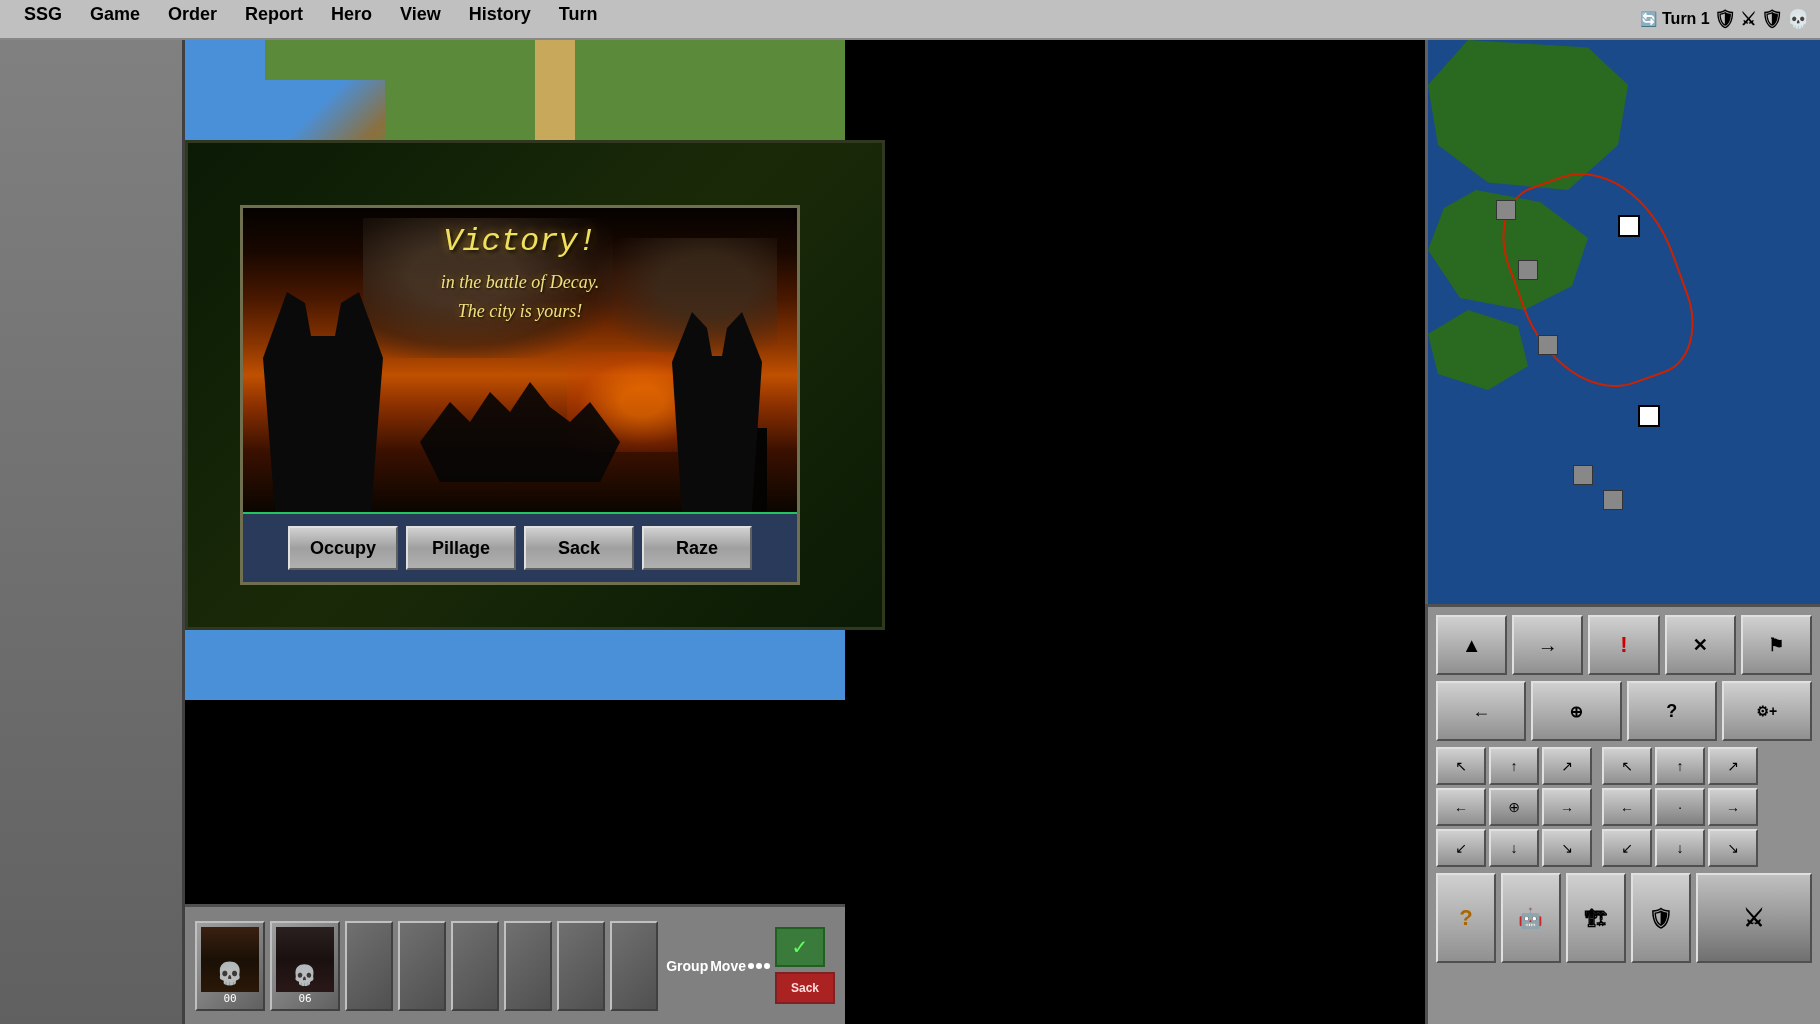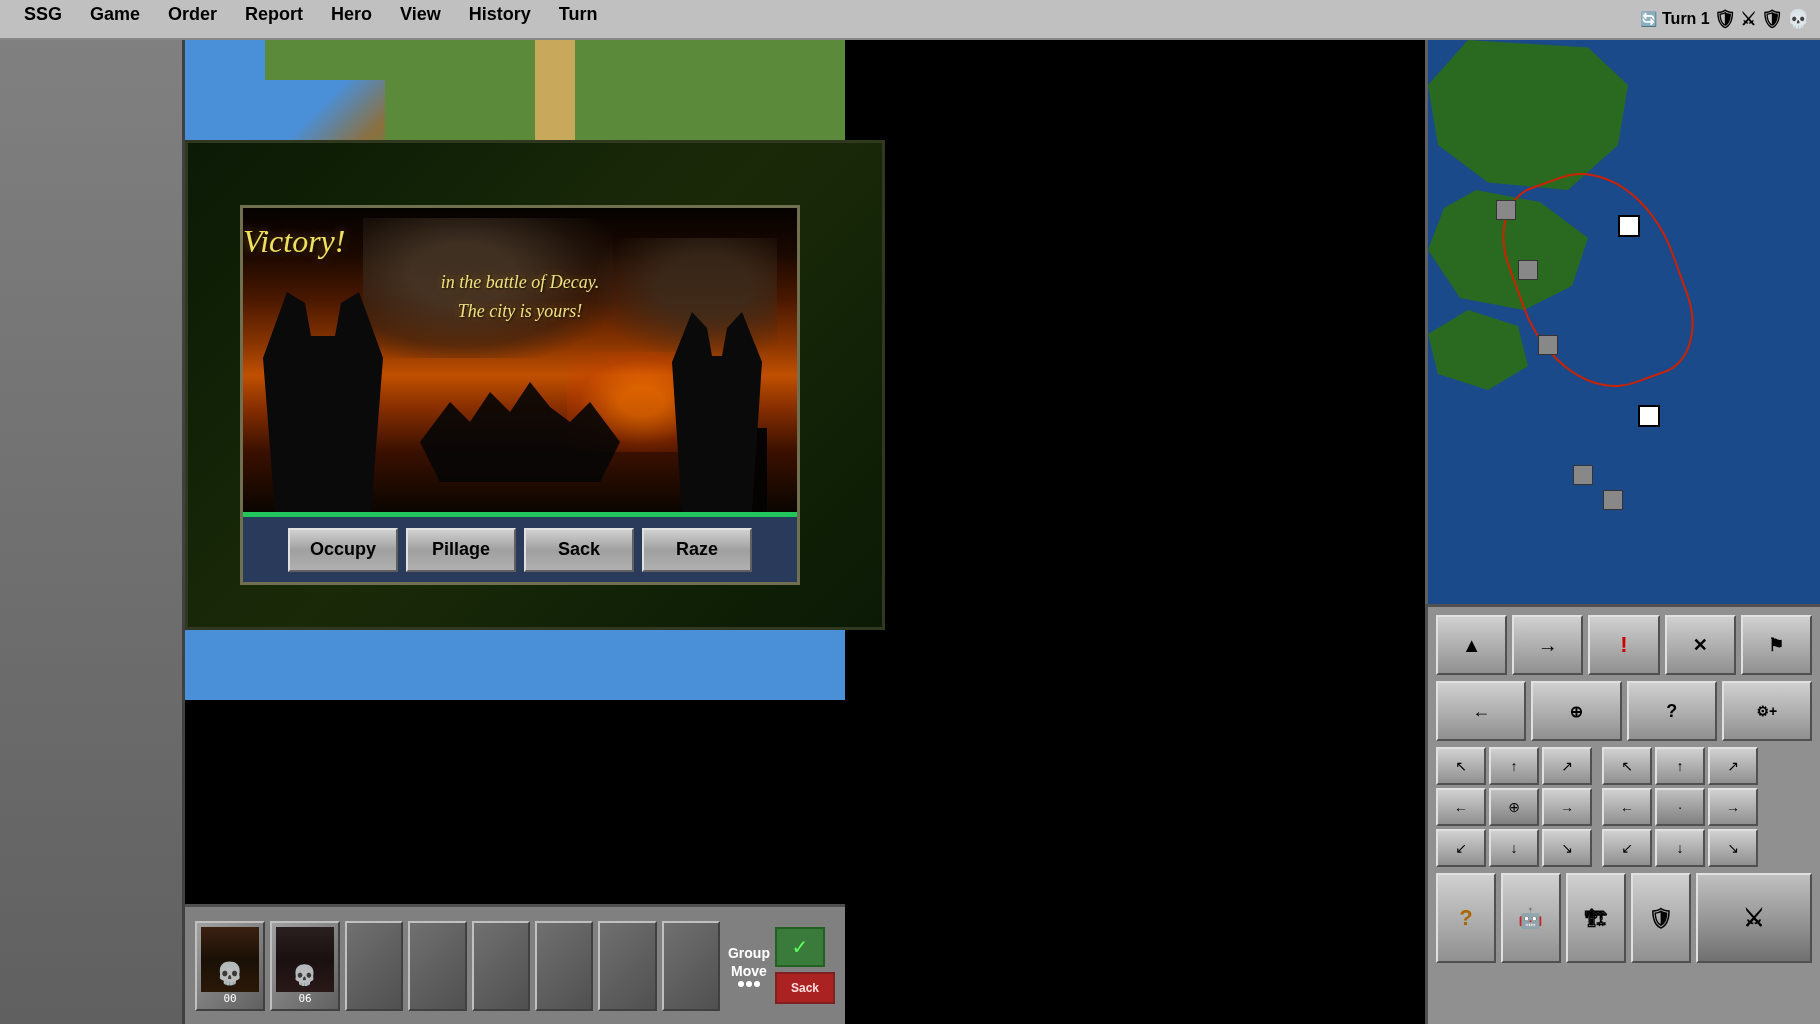--- a/index.html
+++ b/index.html
@@ -147,22 +147,22 @@
       transform: translateX(-50%);
       width: 200px; height: 100px;
       background: #050505;
       clip-path: polygon(0% 60%, 15% 20%, 25% 40%, 35% 10%, 45% 30%, 55% 0%, 65% 25%, 75% 40%, 85% 20%, 100% 60%, 90% 100%, 10% 100%);
       opacity: 0.9;
     }
 
     #victory-title {
       position: absolute;
       top: 15px; left: 0; right: 0;
-      text-align: left;
-      font-family: Liberation Serif, serif;
+      text-align: center;
+      font-family: Liberation Mono, monospace;
       font-size: 32px;
       font-style: italic;
       color: #f0e060;
       text-shadow: 2px 2px 4px #000, 0 0 10px rgba(255,200,0,0.5);
       z-index: 5;
     }
 
     #victory-text {
       position: absolute;
       top: 60px; left: 20px; right: 20px;
@@ -178,21 +178,21 @@
 
     #victory-buttons {
       position: absolute;
       bottom: 0; left: 0; right: 0;
       height: 70px;
       background: #2a3a5a;
       display: flex;
       align-items: center;
       justify-content: center;
       gap: 8px;
-      border-top: 5px solid #22c55e;
+      border-top: 2px solid #22c55e;
     }
 
     .victory-btn {
       width: 110px; height: 44px;
       background: linear-gradient(180deg, #d0d0d0 0%, #a0a0a0 50%, #b0b0b0 100%);
       border: 2px solid #606060;
       border-top-color: #e0e0e0;
       border-left-color: #e0e0e0;
       font-size: 18px;
       font-weight: bold;
@@ -293,21 +293,21 @@
 
     .unit-stat {
       font-size: 11px;
       color: #fff;
       font-family: monospace;
     }
 
     
     #group-label {
       display: flex;
-      flex-direction: column;
+      flex-direction: row;
       align-items: center;
       justify-content: center;
       margin-left: 3px;
       gap: 2px;
     }
     .group-text {
       font-size: 14px;
       font-weight: bold;
       color: #fff;
       font-family: Arial;

